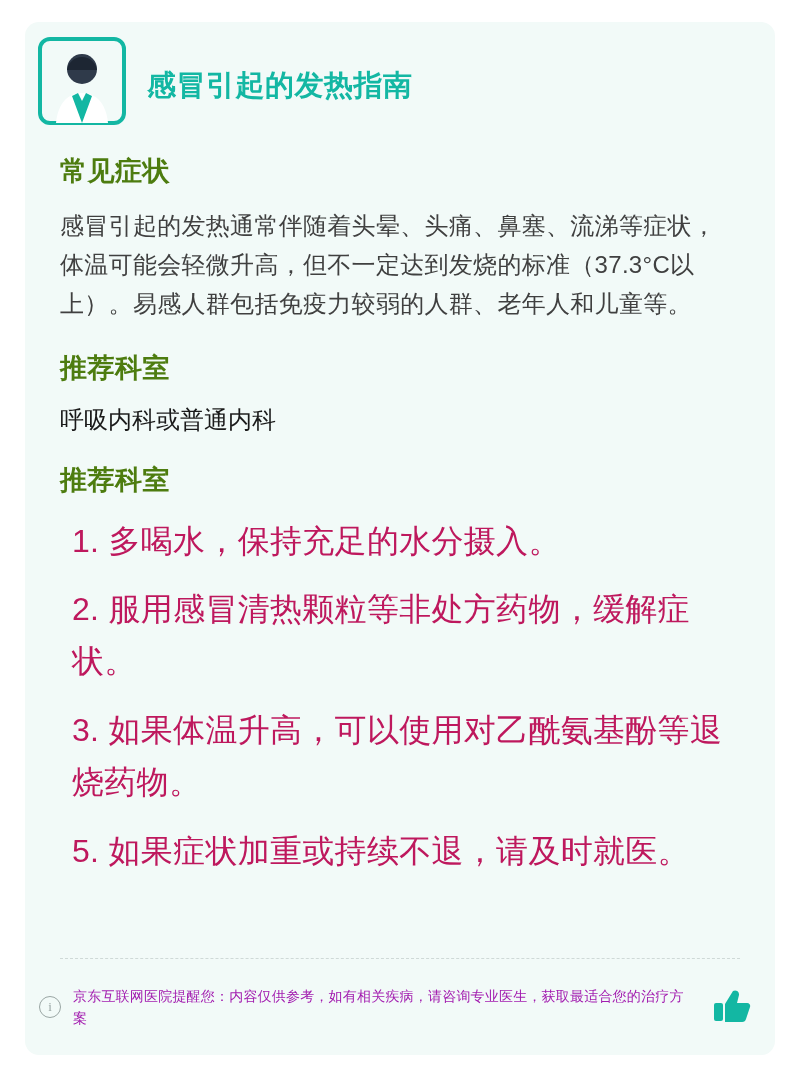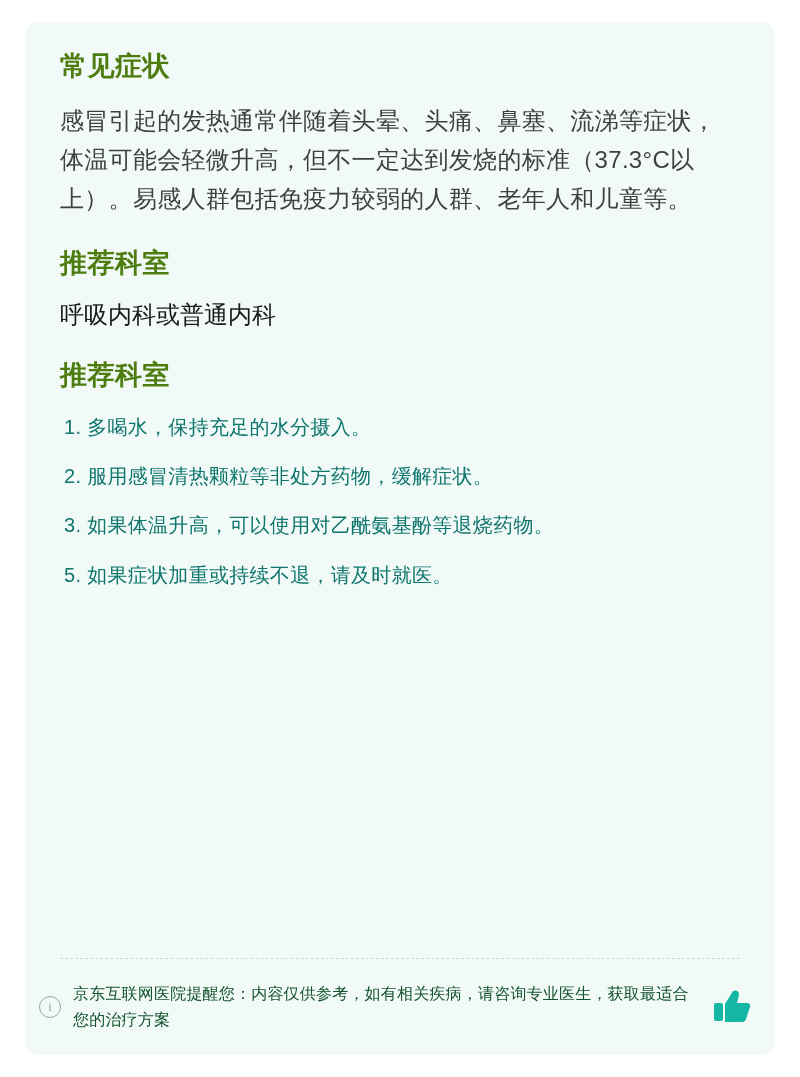--- a/index.html
+++ b/index.html
@@ -58,24 +58,24 @@
     letter-spacing: 0.5px;
   }
   p.para {
     font-size: 24px;
     line-height: 1.62;
     margin: 8px 0 6px 0;
     color: #404040;
     letter-spacing: 0.3px;
   }
   p.item {
-    font-size: 20px;
+    font-size: 32px;
     line-height: 1.62;
-    margin: 0 0 17px 4px;
-    color: #0f766e;
+    margin: 0 0 17px 12px;
+    color: #be185d;
     letter-spacing: 0.3px;
   }
   .dept {
     font-size: 24px;
     color: #1a1a1a;
     margin: 0 0 12px 0;
   }
   .divider {
     position: absolute;
     left: 35px;
@@ -102,37 +102,49 @@
     border-radius: 50%;
     color: #9aa6a4;
     font-size: 13px;
     line-height: 19px;
     text-align: center;
     margin-right: 12px;
     font-family: "Liberation Serif", serif;
   }
   .footer-text {
     flex: 1 1 auto;
-    font-size: 16px;
+    font-size: 14px;
     line-height: 1.6;
-    color: #14532d;
+    color: #a21caf;
     letter-spacing: 0.2px;
   }
   .thumb {
     flex: 0 0 auto;
     width: 42px;
     height: 42px;
     margin-left: 14px;
   }
 </style>
 </head>
 <body>
 
 <div class="card">
 
+  <div class="header">
+    <span class="avatar">
+      <svg width="88" height="88" viewBox="0 0 88 88" xmlns="http://www.w3.org/2000/svg">
+        <rect x="2" y="2" width="84" height="84" rx="10" fill="none" stroke="#13b7a3" stroke-width="4"></rect>
+        <circle cx="44" cy="32" r="15" fill="#2f3a4a"></circle>
+        <path d="M44 20 a15 15 0 0 1 15 13 l-30 0 a15 15 0 0 1 15 -13z" fill="#1d2633"></path>
+        <path d="M18 86 c2 -20 12 -30 26 -30 c14 0 24 10 26 30 z" fill="#ffffff"></path>
+        <path d="M40 56 l4 8 l4 -8 l6 3 l-10 27 l-10 -27 z" fill="#13b7a3"></path>
+      </svg>
+    </span>
+    <div class="title">感冒引起的发热指南</div>
+  </div>
 
   <div class="content">
 
     <h2 class="section">常见症状</h2>
     <p class="para">感冒引起的发热通常伴随着头晕、头痛、鼻塞、流涕等症状，体温可能会轻微升高，但不一定达到发烧的标准（37.3°C以上）。易感人群包括免疫力较弱的人群、老年人和儿童等。</p>
 
     <h2 class="section">推荐科室</h2>
     <p class="dept">呼吸内科或普通内科</p>
 
     <h2 class="section">推荐科室</h2>

